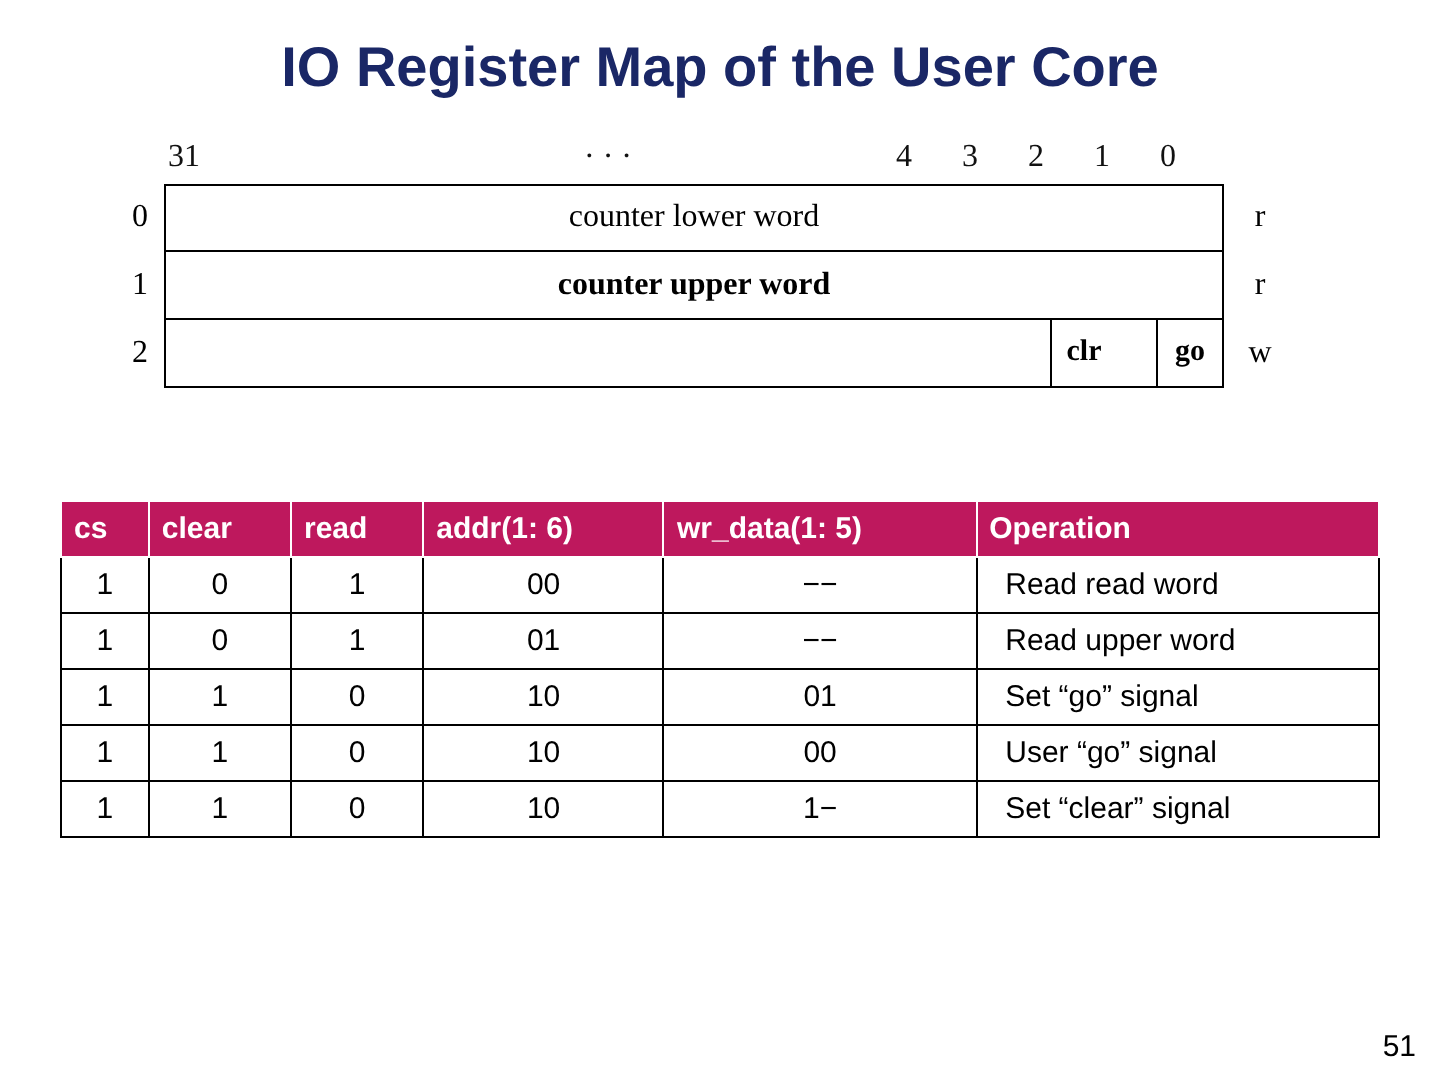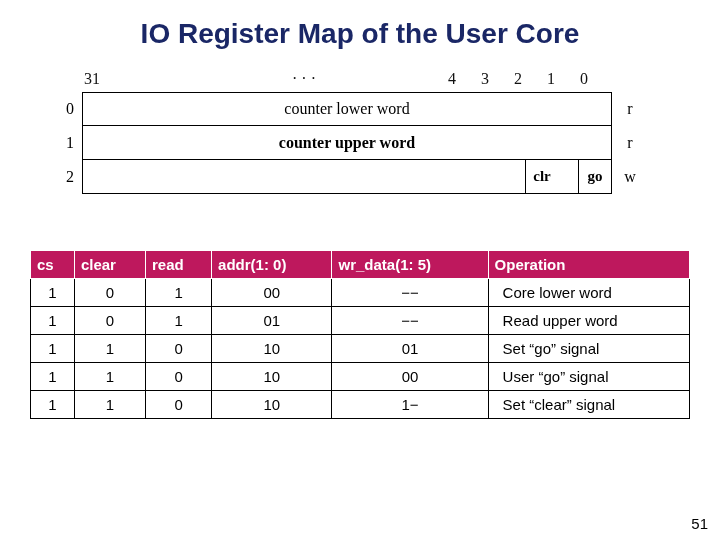--- a/index.html
+++ b/index.html
@@ -153,33 +153,33 @@
     <div class="rw">w</div>
   </div>
 </div>
 
 <table class="optable">
   <thead>
     <tr>
       <th>cs</th>
       <th>clear</th>
       <th>read</th>
-      <th>addr(1: 0)</th>
+      <th>addr(1: 6)</th>
       <th>wr_data(1: 5)</th>
       <th>Operation</th>
     </tr>
   </thead>
   <tbody>
     <tr>
       <td>1</td>
       <td>0</td>
       <td>1</td>
       <td>00</td>
       <td>−−</td>
-      <td class="op">Core lower word</td>
+      <td class="op">Read read word</td>
     </tr>
     <tr>
       <td>1</td>
       <td>0</td>
       <td>1</td>
       <td>01</td>
       <td>−−</td>
       <td class="op">Read upper word</td>
     </tr>
     <tr>

